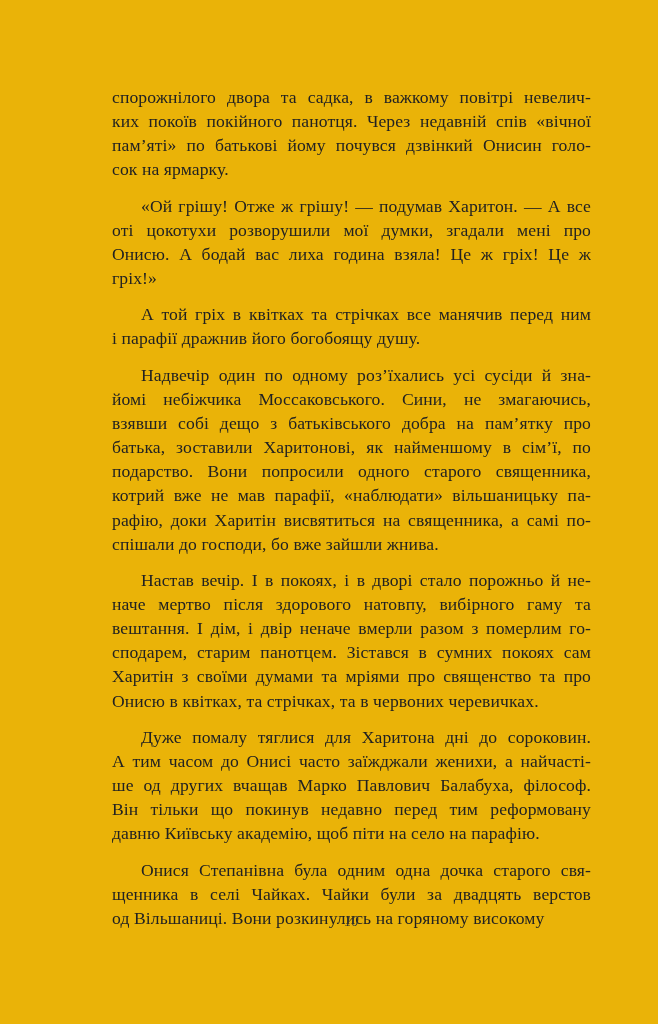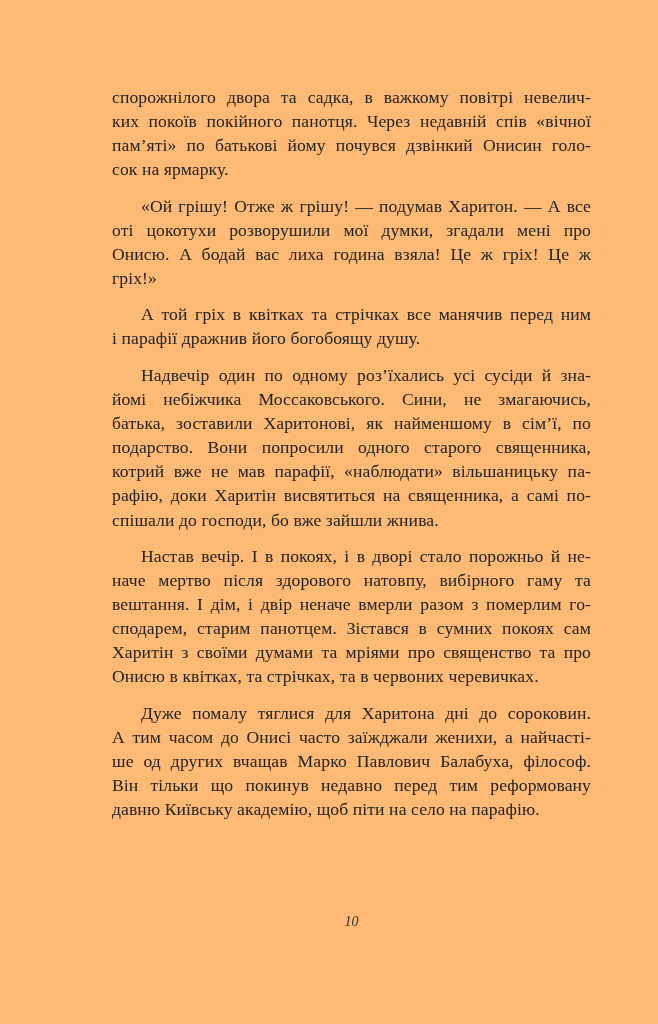--- a/index.html
+++ b/index.html
@@ -10,21 +10,21 @@
   body {
     width: 658px;
     height: 1024px;
     overflow: hidden;
     position: relative;
     font-family: "Liberation Serif", "DejaVu Serif", serif;
   }
   .book-page {
     position: absolute;
     inset: 0;
-    background: #fdba74;
+    background: #eab308;
     text-decoration: underline;
   }
   .text-block {
     position: absolute;
     left: 112px;
     top: 85px;
     width: 479px;
     font-size: 17.6px;
     line-height: 24.15px;
     color: #222222;
@@ -78,20 +78,21 @@
         <div class="line">Онисю. А бодай вас лиха година взяла! Це ж гріх! Це ж</div>
         <div class="line last">гріх!»</div>
       </div>
       <div class="para">
         <div class="line indent">А той гріх в квітках та стрічках все манячив перед ним</div>
         <div class="line last">і парафії дражнив його богобоящу душу.</div>
       </div>
       <div class="para">
         <div class="line indent">Надвечір один по одному роз’їхались усі сусіди й зна-</div>
         <div class="line">йомі небіжчика Моссаковського. Сини, не змагаючись,</div>
+        <div class="line">взявши собі дещо з батьківського добра на пам’ятку про</div>
         <div class="line">батька, зоставили Харитонові, як найменшому в сім’ї, по</div>
         <div class="line">подарство. Вони попросили одного старого священника,</div>
         <div class="line">котрий вже не мав парафії, «наблюдати» вільшаницьку па-</div>
         <div class="line">рафію, доки Харитін висвятиться на священника, а самі по-</div>
         <div class="line last">спішали до господи, бо вже зайшли жнива.</div>
       </div>
       <div class="para">
         <div class="line indent">Настав вечір. І в покоях, і в дворі стало порожньо й не-</div>
         <div class="line">наче мертво після здорового натовпу, вибірного гаму та</div>
         <div class="line">вештання. І дім, і двір неначе вмерли разом з померлим го-</div>
@@ -99,15 +100,20 @@
         <div class="line">Харитін з своїми думами та мріями про священство та про</div>
         <div class="line last">Онисю в квітках, та стрічках, та в червоних черевичках.</div>
       </div>
       <div class="para">
         <div class="line indent">Дуже помалу тяглися для Харитона дні до сороковин.</div>
         <div class="line">А тим часом до Онисі часто заїжджали женихи, а найчасті-</div>
         <div class="line">ше од других вчащав Марко Павлович Балабуха, філософ.</div>
         <div class="line">Він тільки що покинув недавно перед тим реформовану</div>
         <div class="line last">давню Київську академію, щоб піти на село на парафію.</div>
       </div>
+      <div class="para">
+        <div class="line indent">Онися Степанівна була одним одна дочка старого свя-</div>
+        <div class="line">щенника в селі Чайках. Чайки були за двадцять верстов</div>
+        <div class="line last">од Вільшаниці. Вони розкинулись на горяному високому</div>
+      </div>
     </div>
   <div class="page-number">10</div>
 </div>
 
 </body></html>

